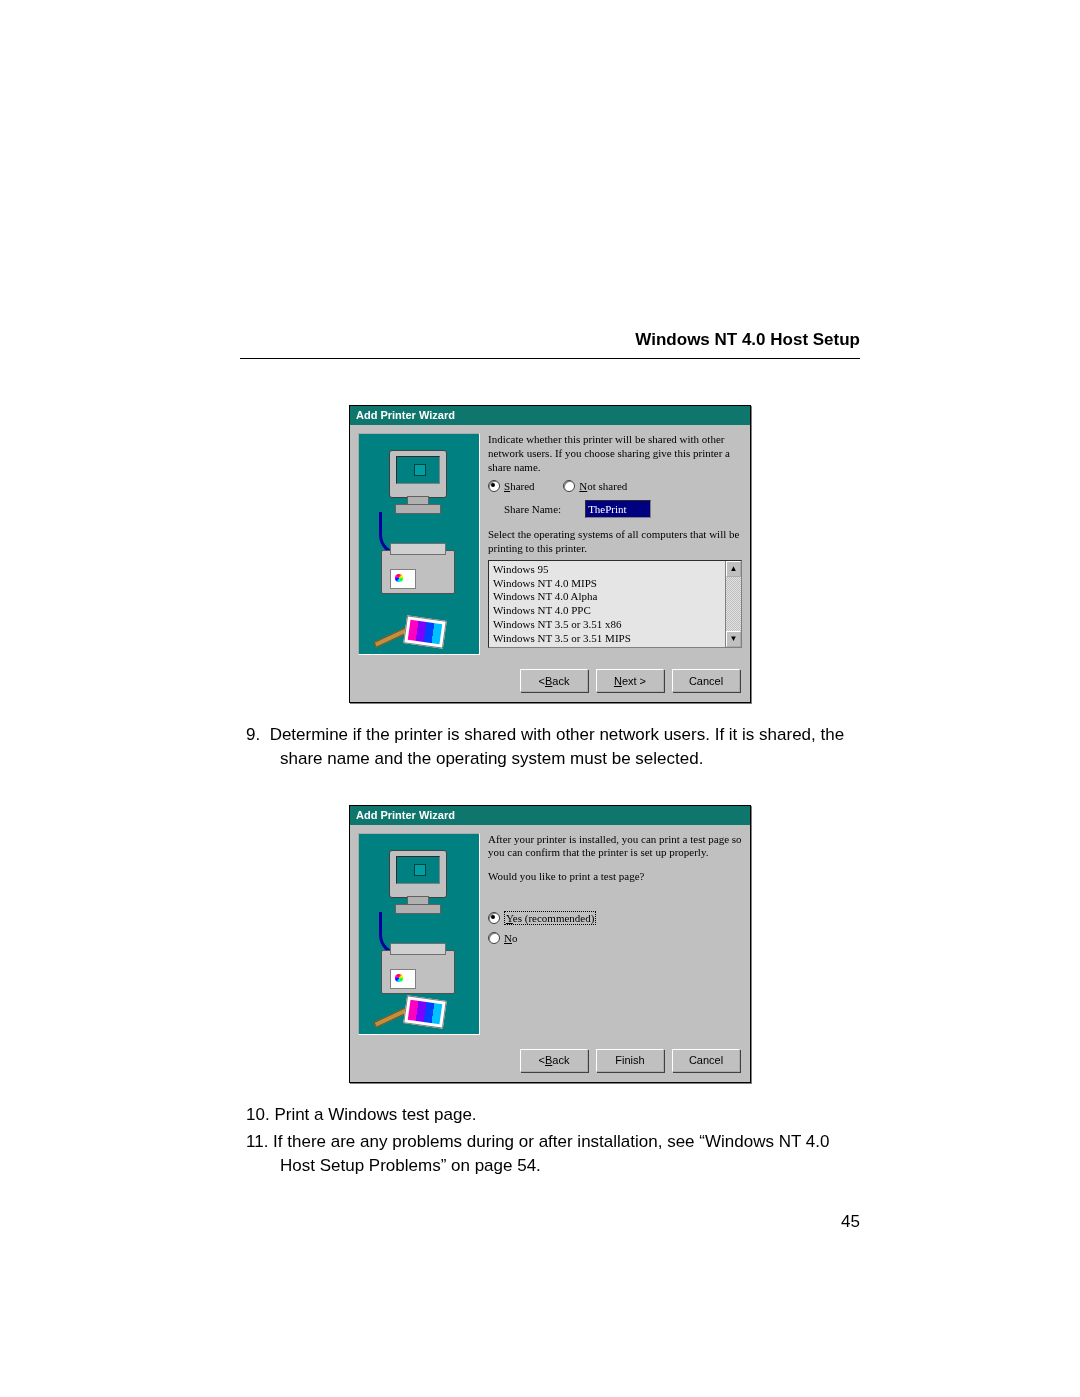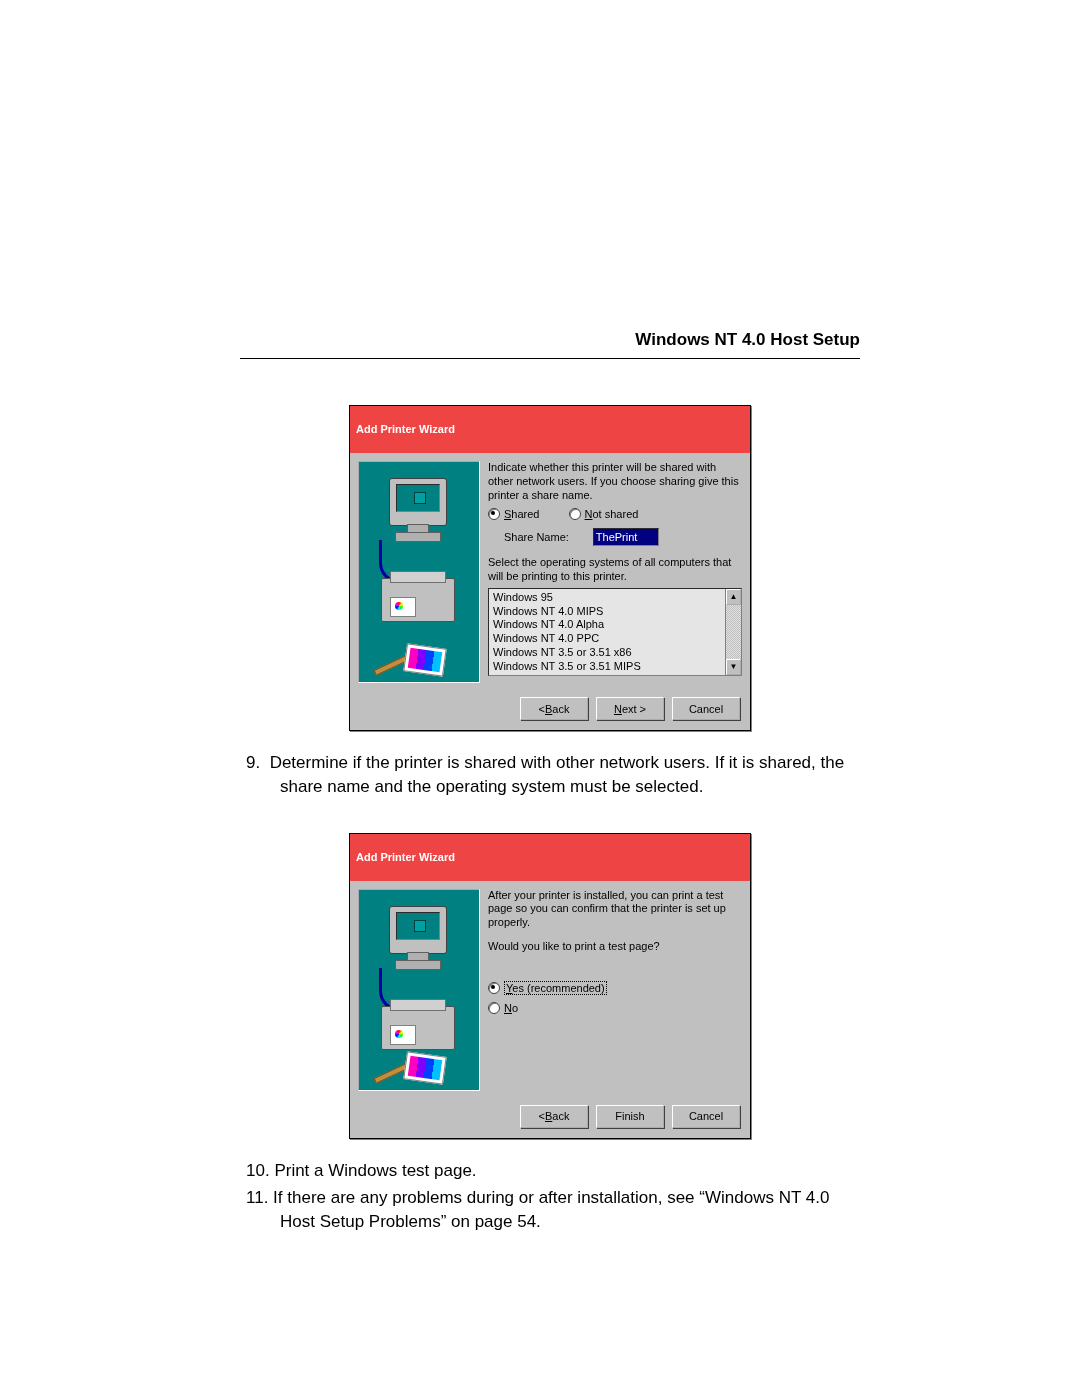--- a/index.html
+++ b/index.html
@@ -29,32 +29,33 @@
   .dialog {
     width: 400px;
     margin: 0 auto 20px auto;
     border: 1px solid #000;
     background: #c0c0c0;
     font-family: "MS Sans Serif", Tahoma, sans-serif;
     font-size: 11px;
     box-shadow: 1px 1px 0 #808080;
   }
   .titlebar {
-    background: #ef4444;
+    background: #0f766e;
     color: #fff;
     font-weight: bold;
-    padding: 16px 6px;
+    padding: 2px 6px;
     font-size: 11px;
     height: 15px;
     line-height: 15px;
   }
   .dlg-body {
     display: flex;
     padding: 8px;
     gap: 8px;
+    font-family: Liberation Serif, serif;
   }
   .illus {
     width: 120px;
     height: 220px;
     background: #008080;
     border: 1px inset #fff;
     position: relative;
     flex: 0 0 120px;
   }
   .illus.short { height: 200px; }
@@ -297,13 +298,14 @@
       <span class="btn">Finish</span>
       <span class="btn">Cancel</span>
     </div>
   </div>
 
   <ol class="steps start10">
     <li>Print a Windows test page.</li>
     <li>If there are any problems during or after installation, see “Windows NT 4.0 Host Setup Problems” on page 54.</li>
   </ol>
 
+  <div class="page-num">45</div>
 </div>
 
 </body></html>

